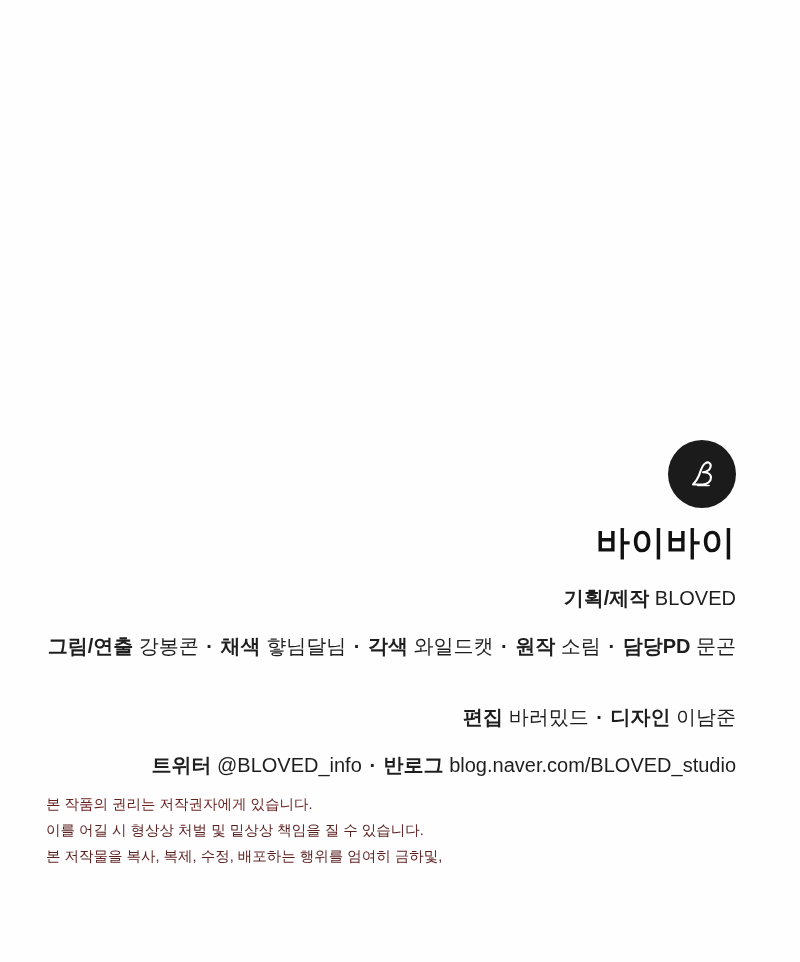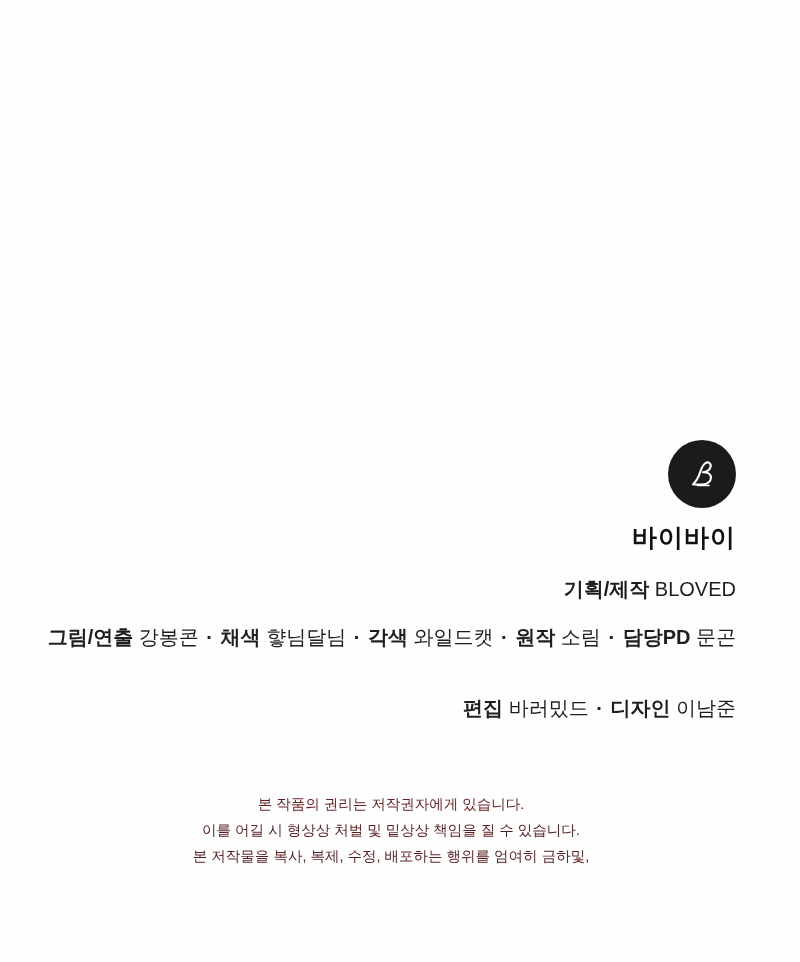--- a/index.html
+++ b/index.html
@@ -42,21 +42,21 @@
     height: 68px;
     border-radius: 50%;
     background: #1b1b1b;
     display: flex;
     align-items: center;
     justify-content: center;
   }
   .logo-circle svg { display: block; }
 
   .title {
-    font-size: 25px;
+    font-size: 34px;
     font-weight: 700;
     letter-spacing: 1px;
     line-height: 1.1;
     margin: 0 0 22px 0;
     color: #111;
   }
 
   .line {
     font-size: 20px;
     line-height: 1.55;
@@ -67,21 +67,21 @@
   .line .val { font-weight: 400; }
   .sep { font-weight: 700; padding: 0 2px; }
 
   .contact-block { margin-top: 40px; }
 
   .notice {
     position: absolute;
     right: 64px;
     top: 792px;
     width: 690px;
-    text-align: center;
+    text-align: left;
     color: #5b1f1f;
     font-size: 14.5px;
     line-height: 1.78;
   }
   .notice .nline { display: block; }
   .notice .nline.first { color: #6a1f1f; }
 
   .mono { font-family: "Liberation Sans", sans-serif; }
 </style>
 </head>
@@ -126,20 +126,27 @@
 
   <div class="contact-block">
     <div class="line">
       <b>편집</b>
       <span class="val">바러밌드</span>
       <span class="sep">·</span>
       <b>디자인</b>
       <span class="val">이남준</span>
     </div>
 
+    <div class="line gap-top">
+      <b>트위터</b>
+      <span class="val mono">@BLOVED_info</span>
+      <span class="sep">·</span>
+      <b>반로그</b>
+      <span class="val mono">blog.naver.com/BLOVED_studio</span>
+    </div>
   </div>
 
 </div>
 
 <div class="notice">
   <span class="nline first">본 작품의 권리는 저작권자에게 있습니다.</span>
   <span class="nline">이를 어길 시 형상상 처벌 및 밑상상 책임을 질 수 있습니다.</span>
   <span class="nline">본 저작물을 복사, 복제, 수정, 배포하는 행위를 엄여히 금하및,</span>
 </div>
 

